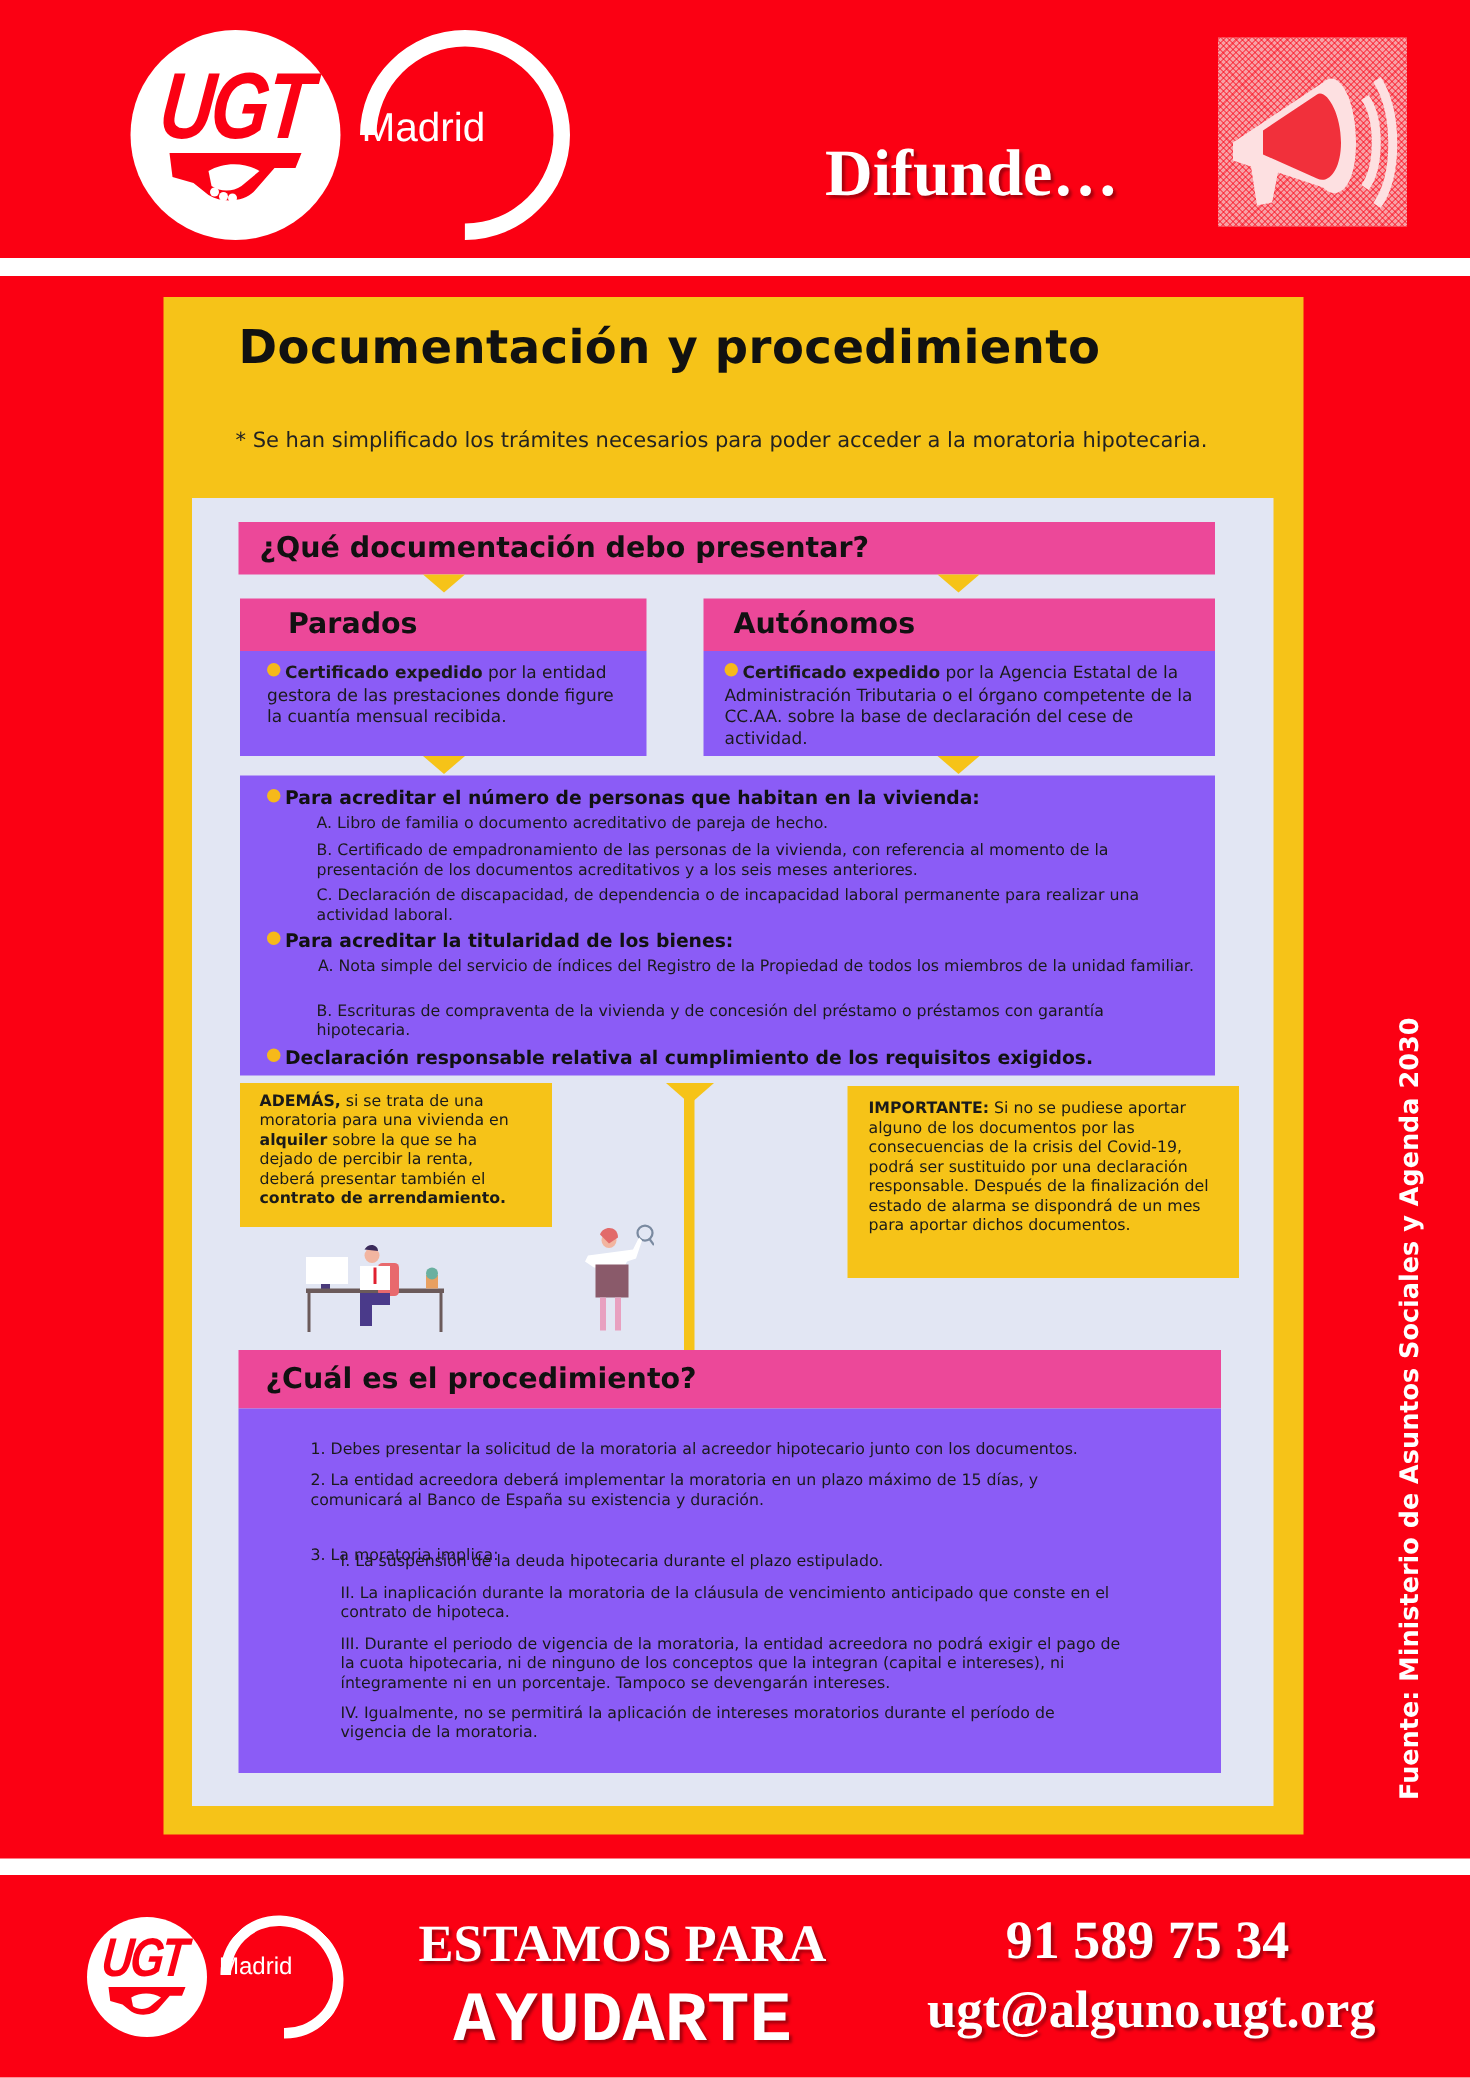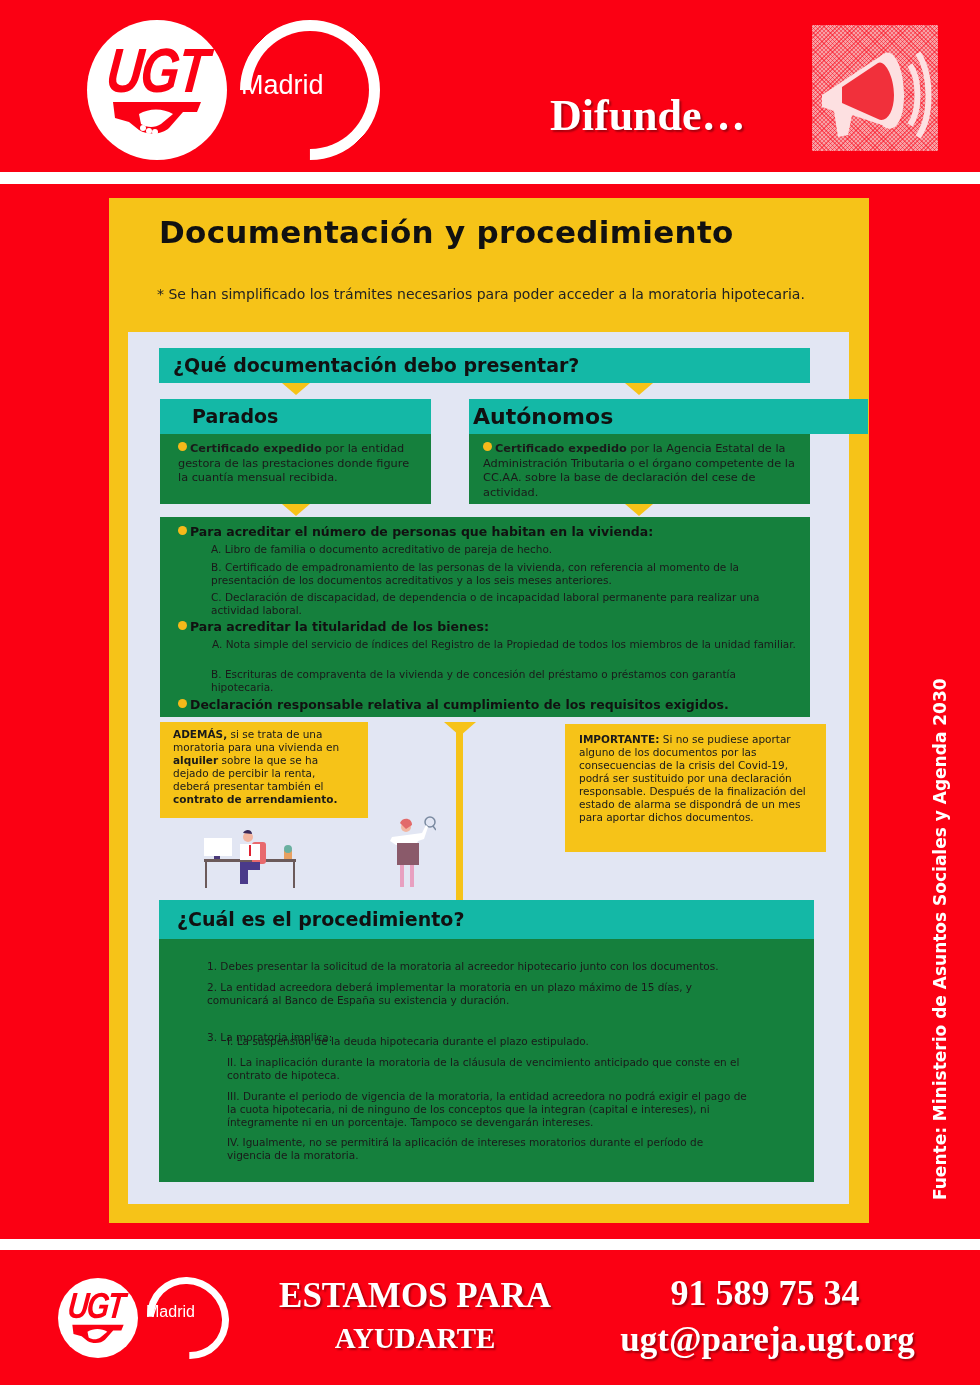--- a/index.html
+++ b/index.html
@@ -21,23 +21,23 @@
     background-image: repeating-linear-gradient(45deg, rgba(251,0,19,0.45) 0 1px, transparent 1px 3px),
                       repeating-linear-gradient(-45deg, rgba(251,0,19,0.45) 0 1px, transparent 1px 3px); }
 
   
   #main-frame { position: absolute; left: 0; top: 184px; width: 980px; height: 1055px; }
   #yellow-card { position: absolute; left: 109px; top: 198px; width: 760px; height: 1025px; background: #f6c318; }
   #doc-title { position: absolute; left: 159px; top: 215px; font-size: 31px; font-weight: bold; line-height: 34px; color: #111; letter-spacing: 0.3px; font-family: "DejaVu Sans", sans-serif; }
   #doc-subtitle { position: absolute; left: 157px; top: 285px; width: 660px; font-size: 14px; line-height: 18px; color: #222; font-family: "DejaVu Sans", sans-serif; }
   #grey-panel { position: absolute; left: 128px; top: 332px; width: 721px; height: 872px; background: #e2e6f3; }
 
-  .ybar { position: absolute; background: #14b8a6; font-weight: bold; color: #111; font-family: "DejaVu Sans", sans-serif; }
+  .ybar { position: absolute; background: #ec4899; font-weight: bold; color: #111; font-family: "DejaVu Sans", sans-serif; }
   .tri-down { position: absolute; width: 0; height: 0; border-left: 14px solid transparent; border-right: 14px solid transparent; border-top: 12px solid #f6c318; }
-  .wbox { position: absolute; background: #15803d; }
+  .wbox { position: absolute; background: #8b5cf6; }
   .dot { display: inline-block; width: 9px; height: 9px; border-radius: 50%; background: #f6b91a; margin-right: 3px; vertical-align: 1px; }
   .txt { font-family: "DejaVu Sans", sans-serif; color: #1a1a1a; }
   .b { font-weight: bold; }
 
   .sm { font-size: 11px; line-height: 14.5px; }
   .item { position: absolute; font-size: 10.5px; line-height: 13px; font-family: "DejaVu Sans", sans-serif; color: #1a1a1a; }
   .hd { position: absolute; font-size: 12.5px; font-weight: bold; font-family: "DejaVu Sans", sans-serif; color: #111; white-space: nowrap; }
 
   .note { position: absolute; background: #f6c318; font-size: 10.5px; line-height: 13px; font-family: "DejaVu Sans", sans-serif; color: #1a1a1a; }
 
@@ -89,21 +89,21 @@
 <div class="ybar" style="left:159px; top:348px; width:651px; height:35px; font-size:19px; line-height:35px; padding-left:14px;">¿Qué documentación debo presentar?</div>
 <div class="tri-down" style="left:282px; top:383px;"></div>
 <div class="tri-down" style="left:625px; top:383px;"></div>
 
 <div class="ybar" style="left:160px; top:399px; width:271px; height:35px; font-size:19px; line-height:35px; padding-left:32px;">Parados</div>
 <div class="wbox txt sm" style="left:160px; top:434px; width:271px; height:70px; padding:8px 10px 0 18px; font-size:11.3px;">
   <span class="dot"></span><span class="b">Certificado expedido</span><span> por la entidad gestora de las prestaciones donde figure la cuantía mensual recibida.</span>
 </div>
 <div class="tri-down" style="left:282px; top:504px;"></div>
 
-<div class="ybar" style="left:469px; top:399px; width:399px; height:35px; font-size:22px; line-height:35px; padding-left:4px;">Autónomos</div>
+<div class="ybar" style="left:469px; top:399px; width:341px; height:35px; font-size:19px; line-height:35px; padding-left:20px;">Autónomos</div>
 <div class="wbox txt sm" style="left:469px; top:434px; width:341px; height:70px; padding:8px 10px 0 14px; font-size:11.3px;">
   <span class="dot"></span><span class="b">Certificado expedido</span><span> por la Agencia Estatal de la Administración Tributaria o el órgano competente de la CC.AA. sobre la base de declaración del cese de actividad.</span>
 </div>
 <div class="tri-down" style="left:625px; top:504px;"></div>
 
 <div class="wbox" style="left:160px; top:517px; width:650px; height:200px;"></div>
 <div class="hd" style="left:178px; top:524px;"><span class="dot"></span><span>Para acreditar el número de personas que habitan en la vivienda:</span></div>
 <div class="item" style="left:211px; top:543px; width:590px;">A. Libro de familia o documento acreditativo de pareja de hecho.</div>
 <div class="item" style="left:211px; top:561px; width:590px;">B. Certificado de empadronamiento de las personas de la vivienda, con referencia al momento de la presentación de los documentos acreditativos y a los seis meses anteriores.</div>
 <div class="item" style="left:211px; top:591px; width:590px;">C. Declaración de discapacidad, de dependencia o de incapacidad laboral permanente para realizar una actividad laboral.</div>
@@ -167,16 +167,16 @@
   <div class="logo-circle" style="left:58px; top:28px; width:80px; height:80px;">
     <span class="logo-ugt" style="left:10px; top:12px; font-size:29px;">UGT</span>
     <svg class="hands" style="left:12px; top:44px;" width="56" height="24" viewBox="0 0 96 40">
       <path d="M4 4 L92 4 L88 14 L74 14 L60 30 C54 36 40 38 30 32 L20 24 L6 20 Z" fill="#fb0013"></path>
       <path d="M30 16 C40 10 54 10 64 16 L52 26 C46 30 38 30 32 26 Z" fill="#fff"></path>
     </svg>
   </div>
   <span class="logo-madrid" style="left:146px; top:53px; font-size:16px;">Madrid</span>
   <div class="logo-arc" style="left:148px; top:26px; width:80px; height:84px; border-width:7px;"></div>
   <div class="ft-title" style="left:260px; top:26px; width:310px; font-size:35px;">ESTAMOS PARA</div>
-  <div class="ft-title" style="left:260px; top:72px; width:310px; font-size:29px;">AYUDARTE</div>
+  <div class="ft-title" style="left:260px; top:72px; width:310px; font-size:47px;font-family:Liberation Mono, monospace;">AYUDARTE</div>
   <div class="ft-title" style="left:610px; top:22px; width:310px; font-size:36px;">91 589 75 34</div>
-  <div class="ft-title" style="left:600px; top:70px; width:335px; font-size:35px;">ugt@pareja.ugt.org</div>
+  <div class="ft-title" style="left:600px; top:70px; width:335px; font-size:35px;">ugt@alguno.ugt.org</div>
 </div>
 
 </body></html>

